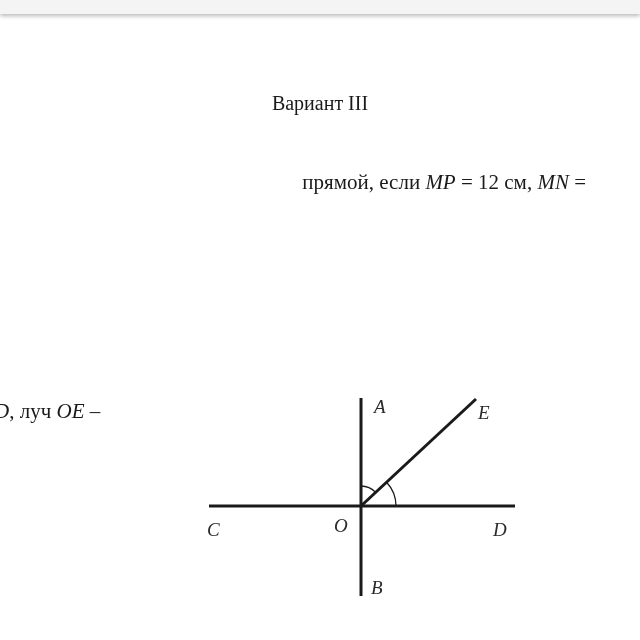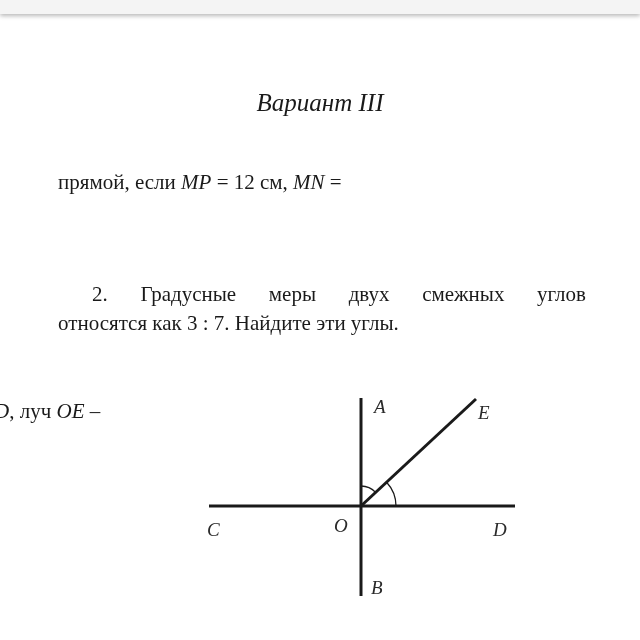--- a/index.html
+++ b/index.html
@@ -22,36 +22,36 @@
       height: 14px;
       background: #f4f4f4;
       box-shadow: 0 2px 4px rgba(0,0,0,0.28);
     }
     .title {
       position: absolute;
       left: 0;
       width: 640px;
       top: 90px;
       text-align: center;
-      font-size: 25px;
+      font-size: 20px;
       line-height: 26px;
-      font-style: italic;
     }
     .problem {
       position: absolute;
       left: 58px;
       width: 528px;
       font-size: 21px;
       line-height: 29px;
     }
     .p1 { top: 168px; }
     .p2 { top: 280px; }
     .line {
       display: block;
       white-space: nowrap;
+      text-align: right;
     }
     .line.justify {
       text-align: justify;
       text-align-last: justify;
       white-space: normal;
     }
     .indent { padding-left: 34px; }
     .it { font-style: italic; }
     .cut-text {
       position: absolute;
@@ -79,25 +79,20 @@
 
 <div class="top-bar"></div>
 
 <div class="title">Вариант III</div>
 
 <div class="problem p1">
   <span class="line"><span>прямой, если </span><span class="it">MP</span><span> = 12 см, </span><span class="it">MN</span><span> =</span></span>
 </div>
 
 <div class="problem p2">
-  <span class="line justify indent">
-    <span>2.</span>
-    <span>Градусные меры двух смежных углов</span>
-  </span>
-  <span class="line"><span>относятся как 3 : 7. Найдите эти углы.</span></span>
 </div>
 
 <div class="cut-text"><span class="it">D</span><span>, луч </span><span class="it">OE</span><span> –</span></div>
 
 <svg class="figure" viewBox="0 0 640 640" width="640" height="640">
   <g stroke="#1a1a1a" stroke-linecap="butt" fill="none">
     <line x1="361" y1="398" x2="361" y2="596" stroke-width="3"></line>
     <line x1="209" y1="506" x2="515" y2="506" stroke-width="3"></line>
     <line x1="361" y1="506" x2="476" y2="399" stroke-width="3"></line>
     <path d="M 361 486 A 20 20 0 0 1 375.6 492.4" stroke-width="1.3"></path>

